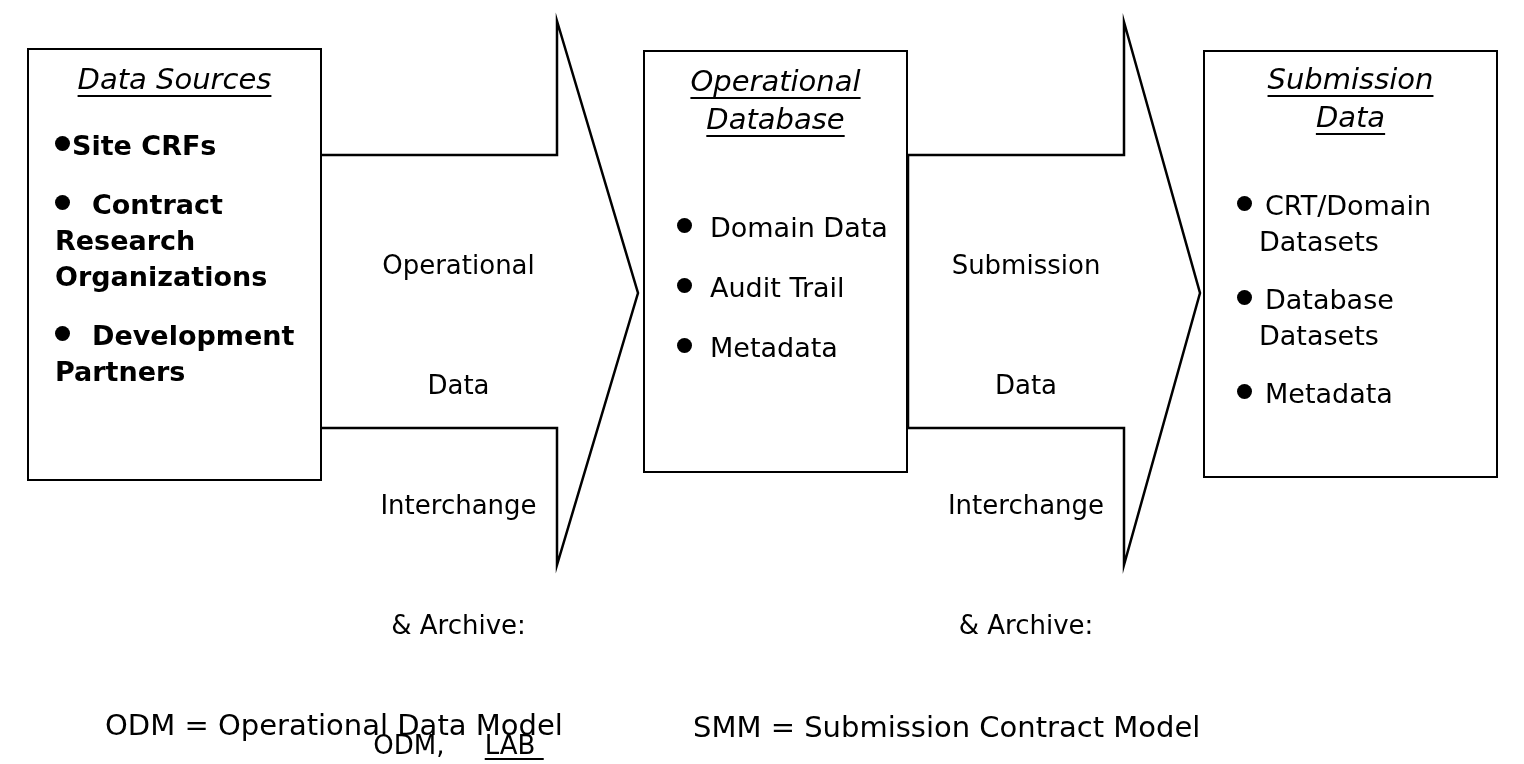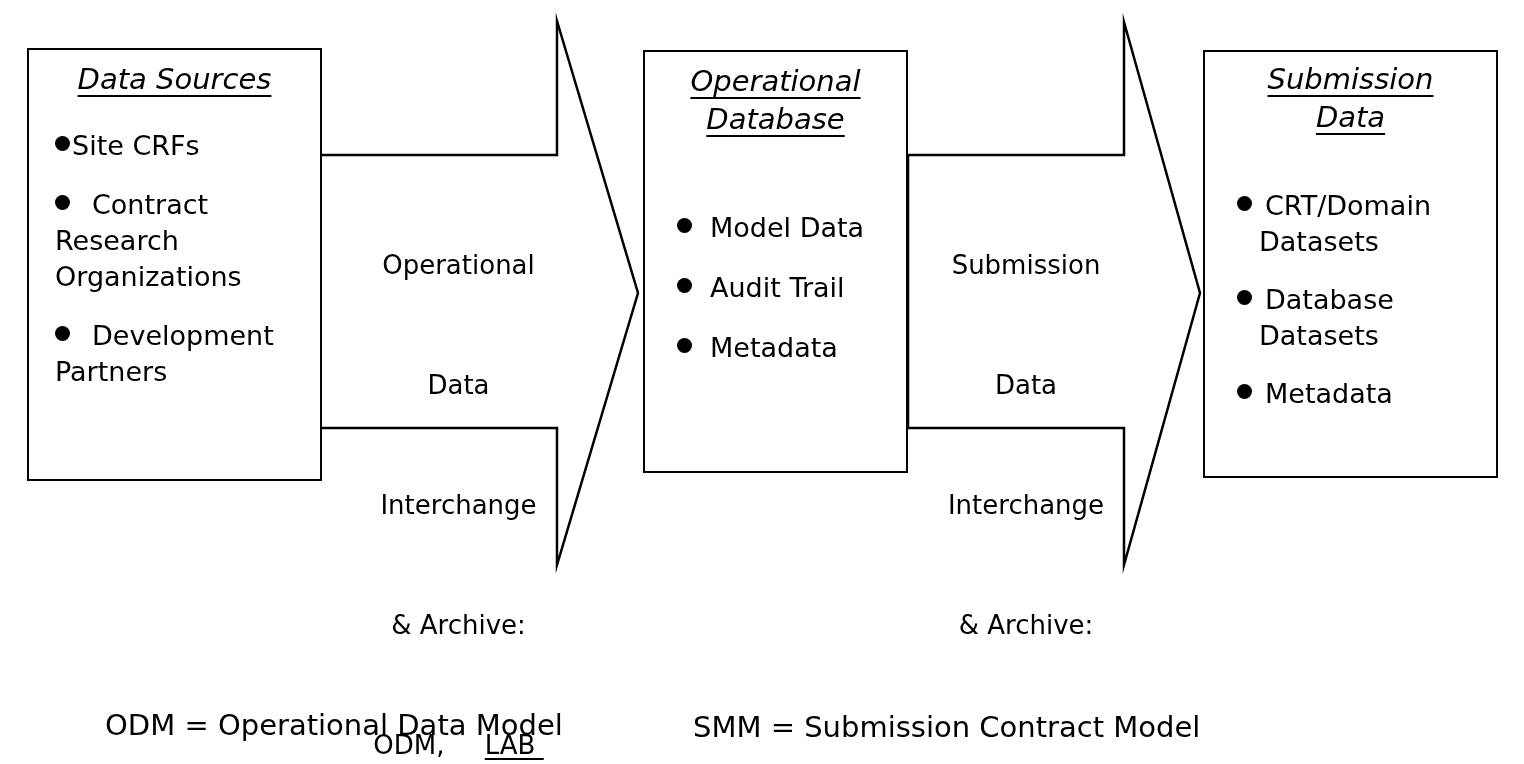--- a/index.html
+++ b/index.html
@@ -43,21 +43,21 @@
   .box-title-line{
     text-decoration:underline;
     text-decoration-thickness:2px;
     text-underline-offset:6px;
   }
   .items{font-size:27px;line-height:36px;}
   .box-left  .items{margin-top:30px;}
   .box-mid   .items{margin-top:72px;}
   .box-right .items{margin-top:52px;}
   .item{position:relative;}
-  .box-left  .item{padding-left:10px;margin-bottom:23px;}
+  .box-left  .item{padding-left:10px;margin-bottom:23px;font-weight:bold;}
   .box-mid   .item{padding-left:18px;margin-bottom:24px;}
   .box-right .item{padding-left:38px;text-indent:-22px;margin-bottom:22px;}
   .bullet{
     display:inline-block;
     width:15px;height:15px;border-radius:50%;
     background:var(--color-ink,#000);
     vertical-align:4px;
   }
   .box-left  .bullet{margin-right:22px;}
   .box-left  .item:first-child .bullet{margin-right:2px;}
@@ -125,21 +125,21 @@
     </div>
   </div>
 
   <div class="box box-mid">
     <div class="box-title">
       <div class="box-title-line">Operational</div>
       <div class="box-title-line">Database</div>
     </div>
     <div class="items">
       <div class="item">
-        <span class="bullet"></span><span>Model Data</span>
+        <span class="bullet"></span><span>Domain Data</span>
       </div>
       <div class="item">
         <span class="bullet"></span><span>Audit Trail</span>
       </div>
       <div class="item">
         <span class="bullet"></span><span>Metadata</span>
       </div>
     </div>
   </div>
 

